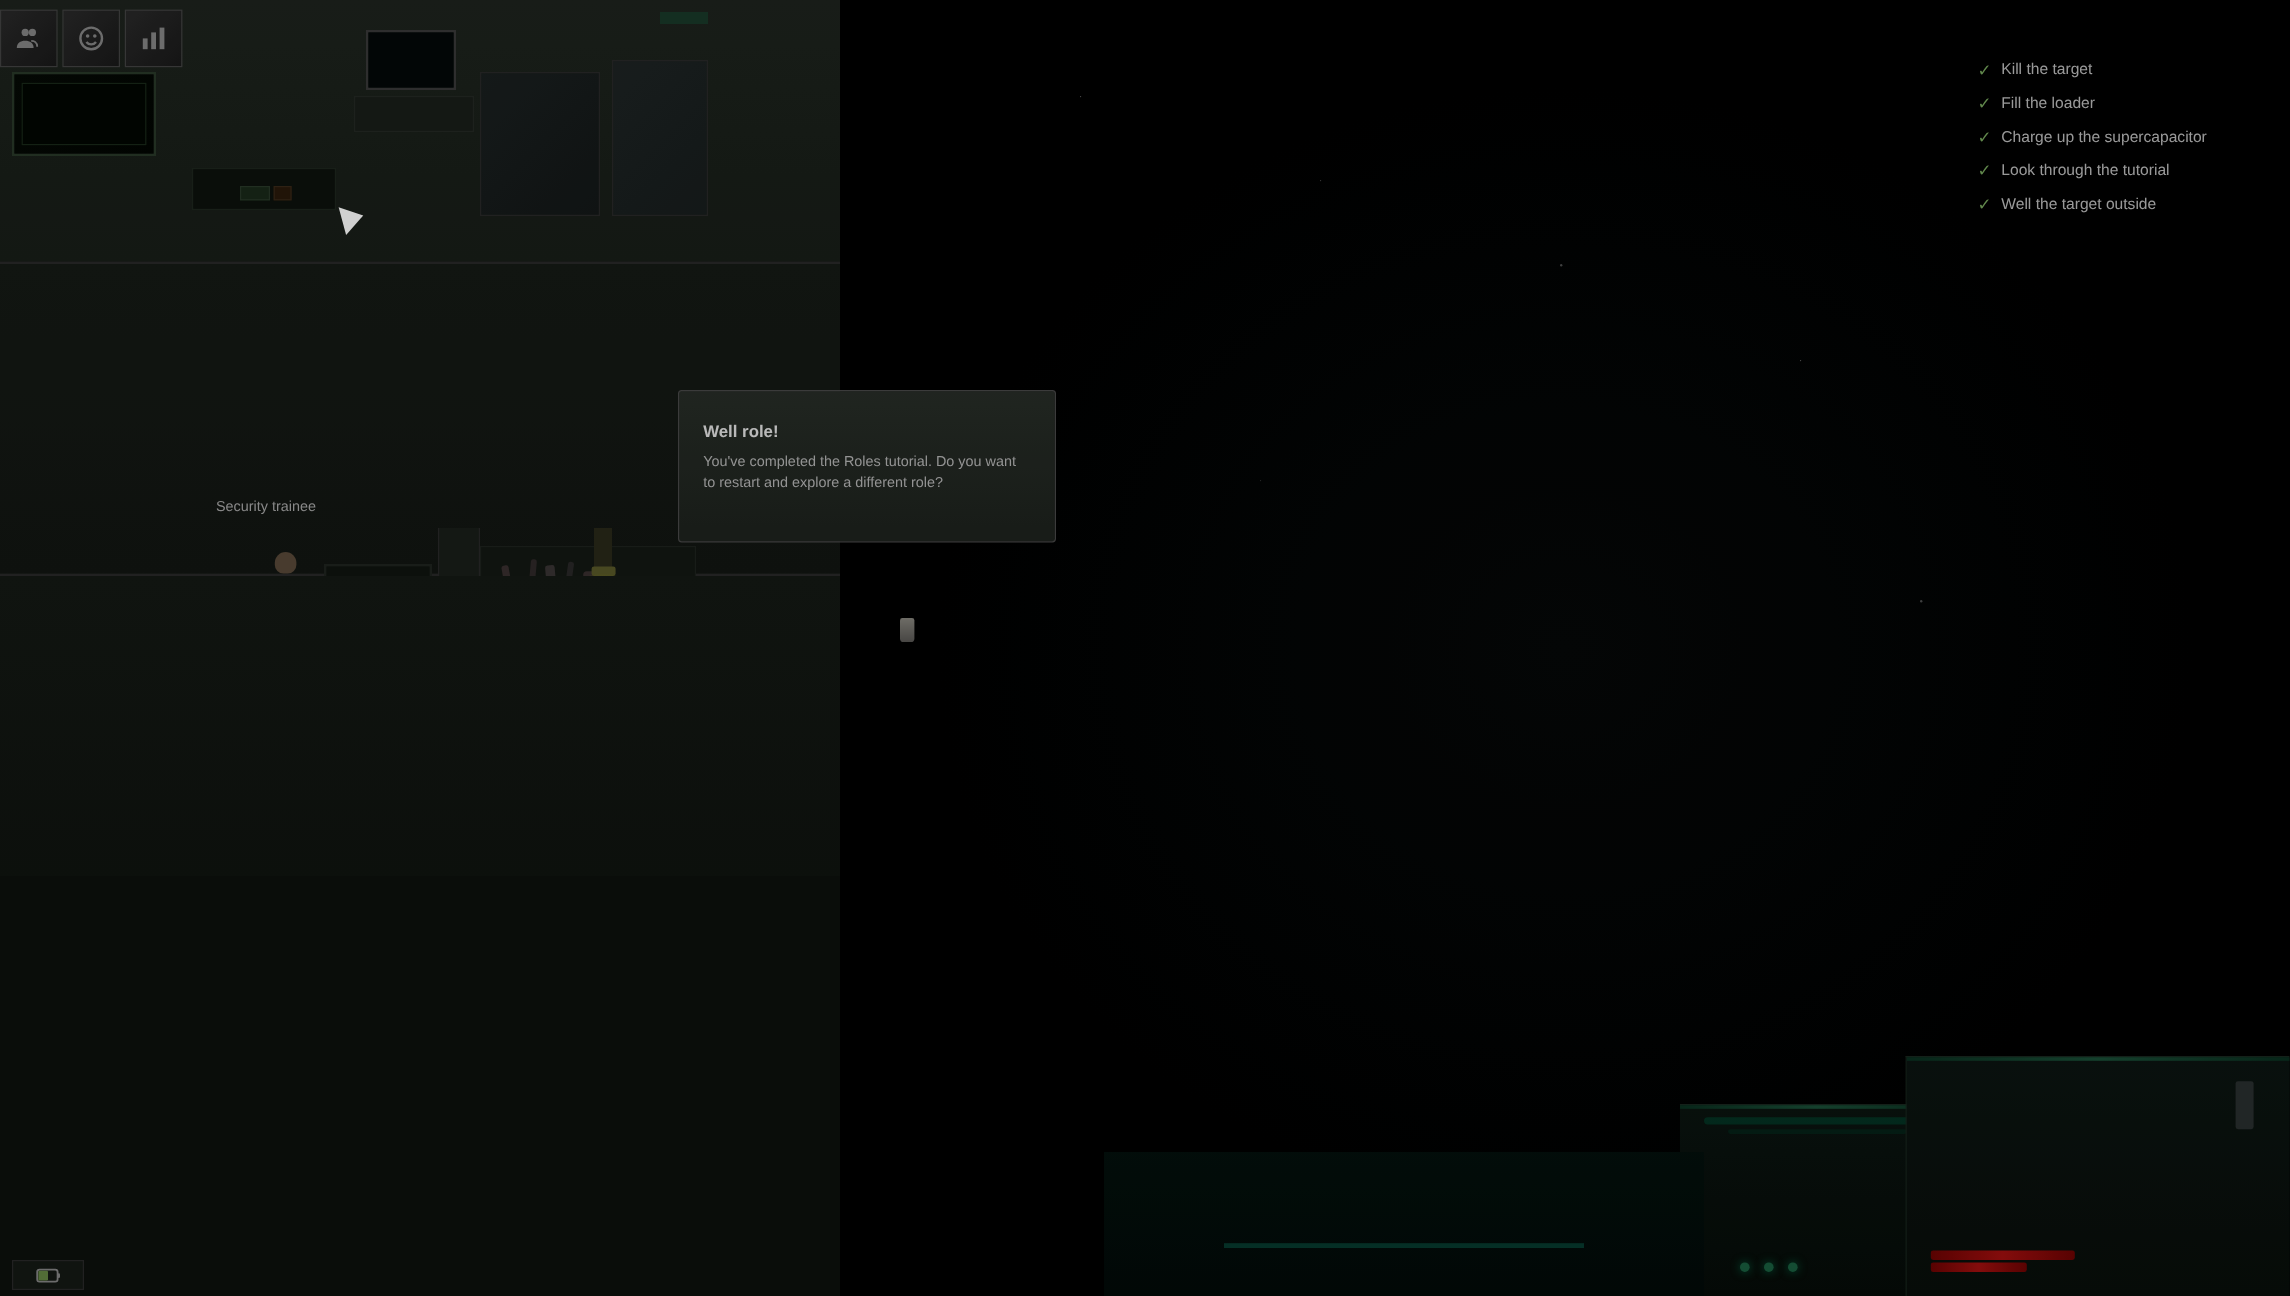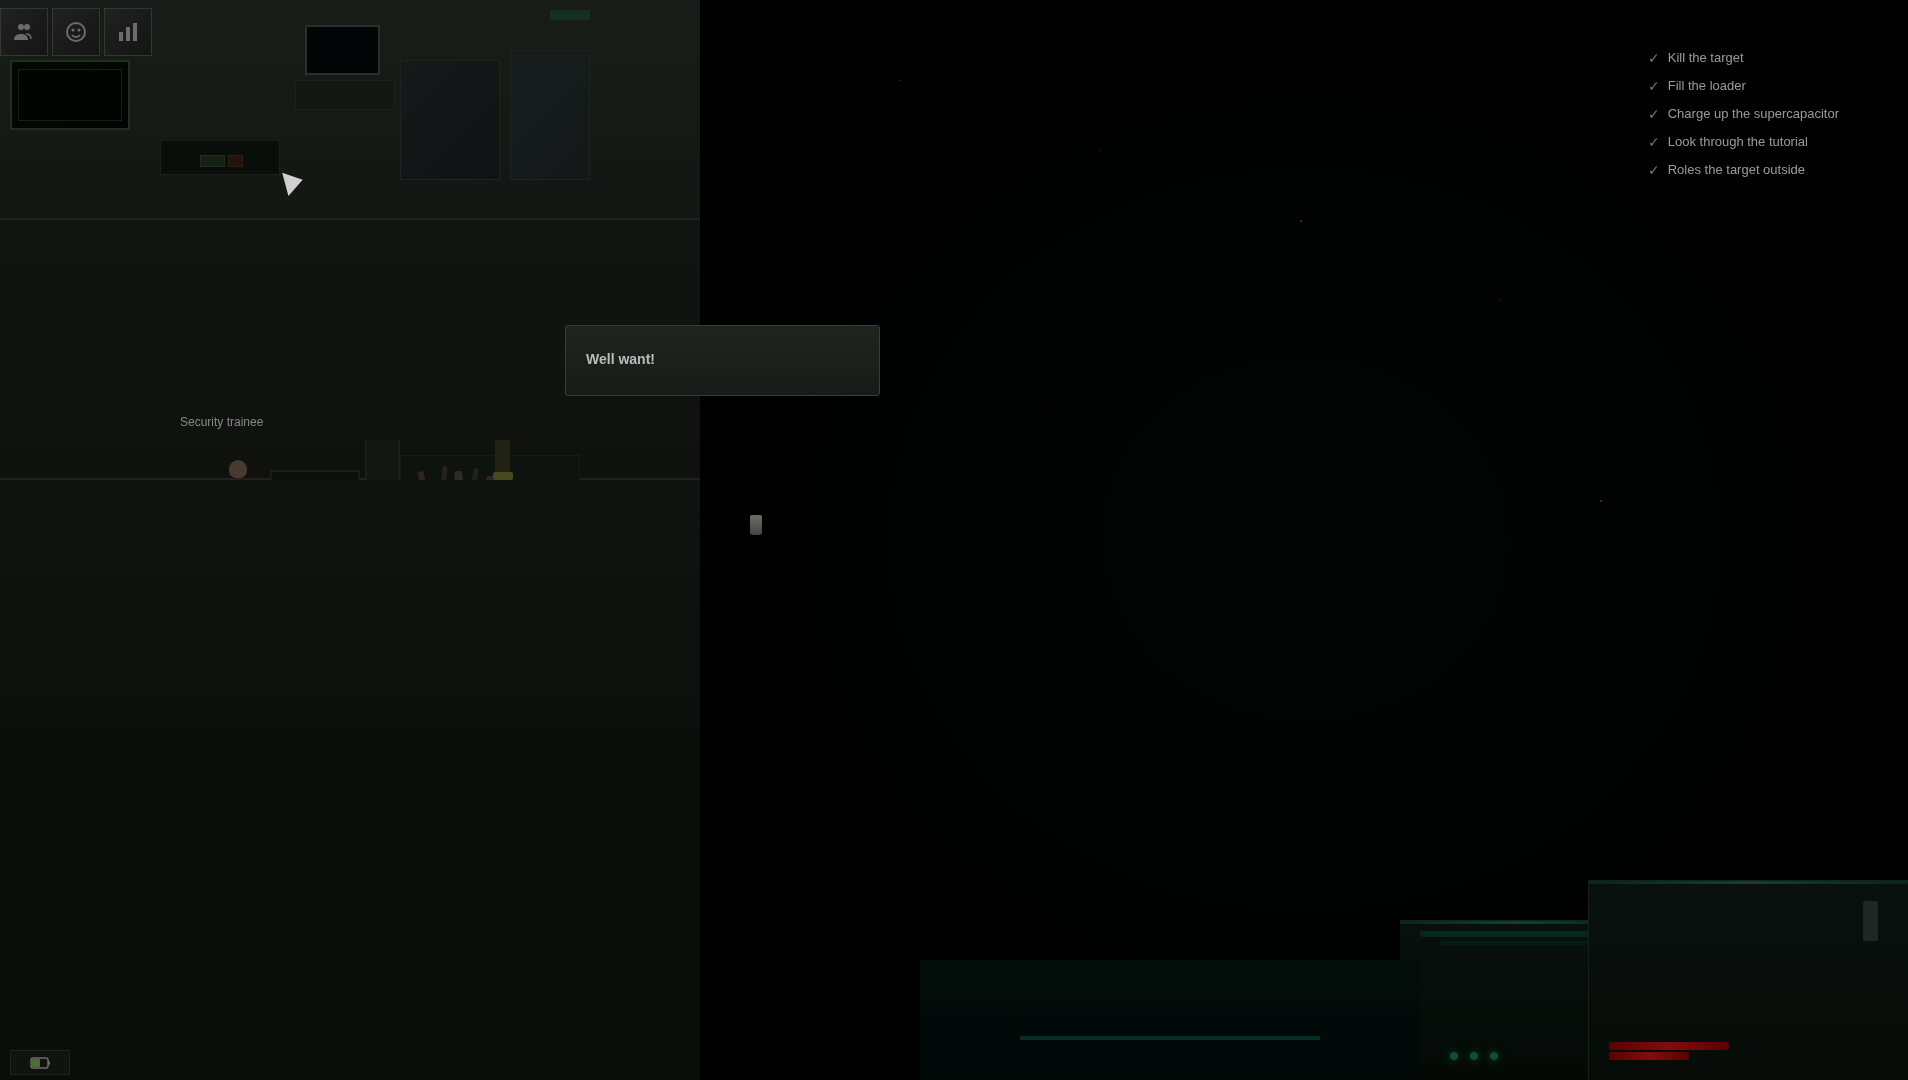--- a/index.html
+++ b/index.html
@@ -583,21 +583,22 @@
     </div>
   </div>
 
   <div class="cursor"></div>
 
 </div>
 
 <div style="position:absolute;top:0;left:0;width:1908px;height:1080px;background:rgba(0,0,0,0.2);z-index:50;"></div>
 
 <div class="dialog-box">
-  <div class="dialog-title">Well want!</div>
+  <div class="dialog-title">Well role!</div>
+  <div class="dialog-body">You've completed the Roles tutorial. Do you want to restart and explore a different role?</div>
 </div>
 
 <div class="objectives-panel">
   <div class="objective-item">
     <span class="check-icon">✓</span>
     <span class="obj-text">Kill the target</span>
   </div>
   <div class="objective-item">
     <span class="check-icon">✓</span>
     <span class="obj-text">Fill the loader</span>
@@ -605,15 +606,15 @@
   <div class="objective-item">
     <span class="check-icon">✓</span>
     <span class="obj-text">Charge up the supercapacitor</span>
   </div>
   <div class="objective-item">
     <span class="check-icon">✓</span>
     <span class="obj-text">Look through the tutorial</span>
   </div>
   <div class="objective-item">
     <span class="check-icon">✓</span>
-    <span class="obj-text">Roles the target outside</span>
+    <span class="obj-text">Well the target outside</span>
   </div>
 </div>
 
 </body></html>

